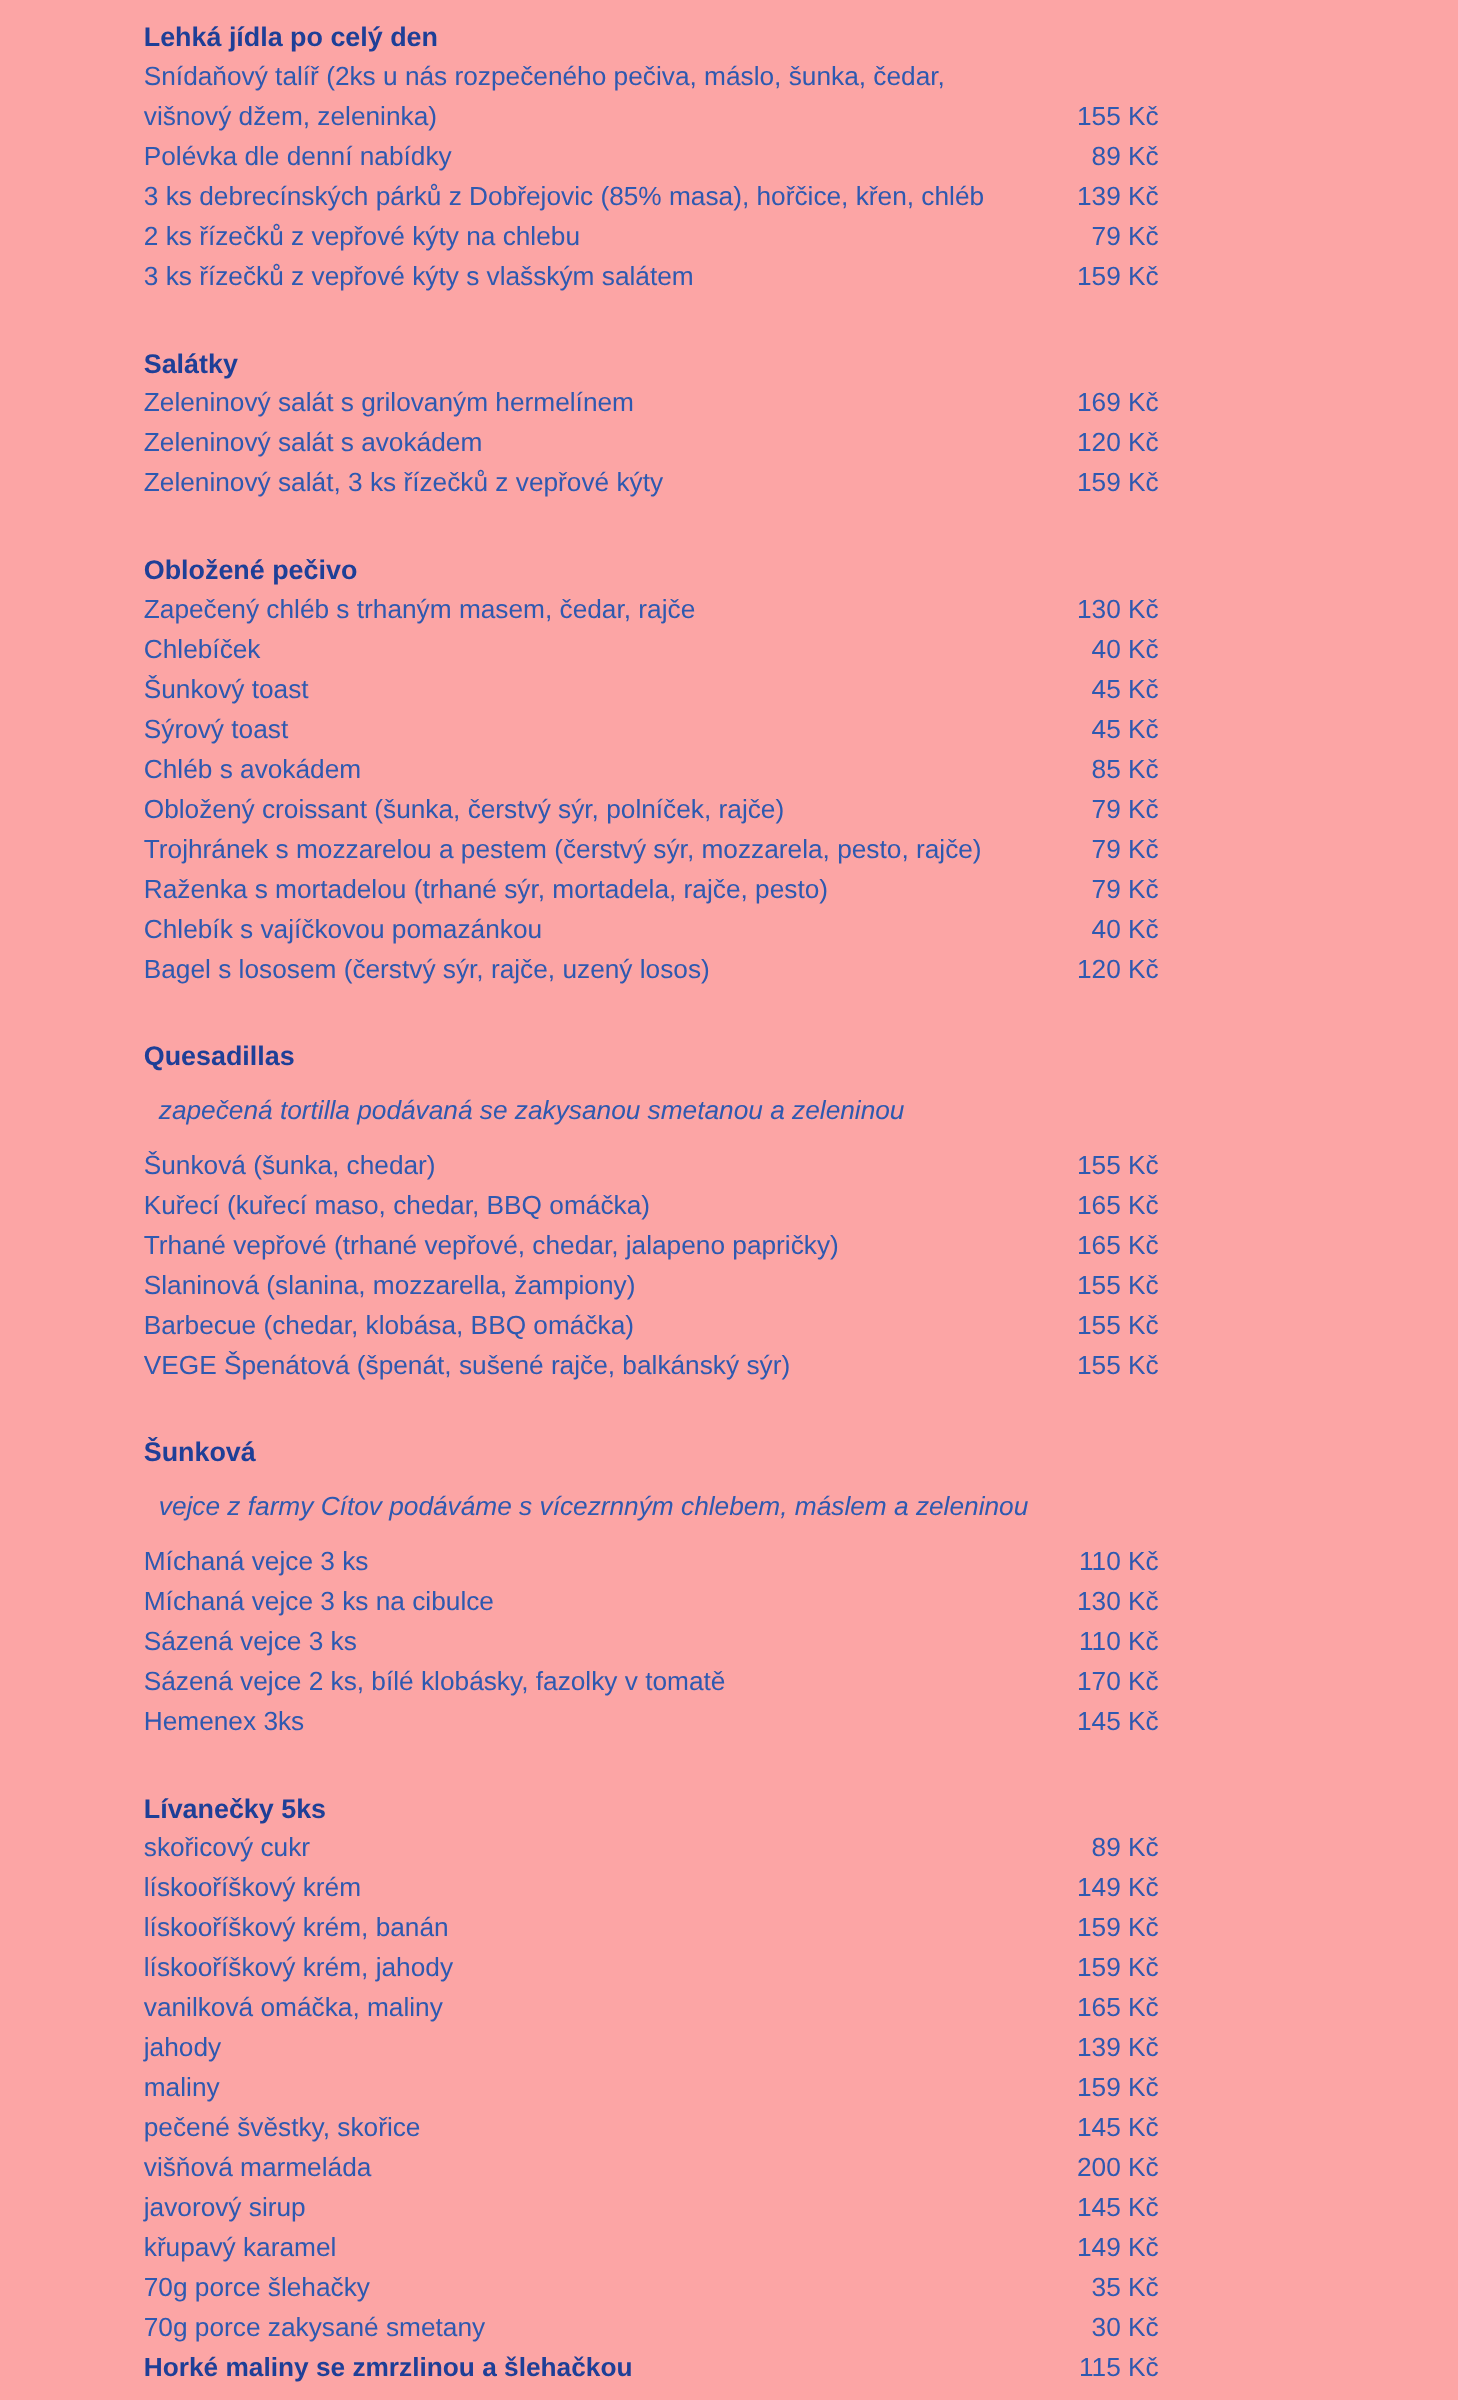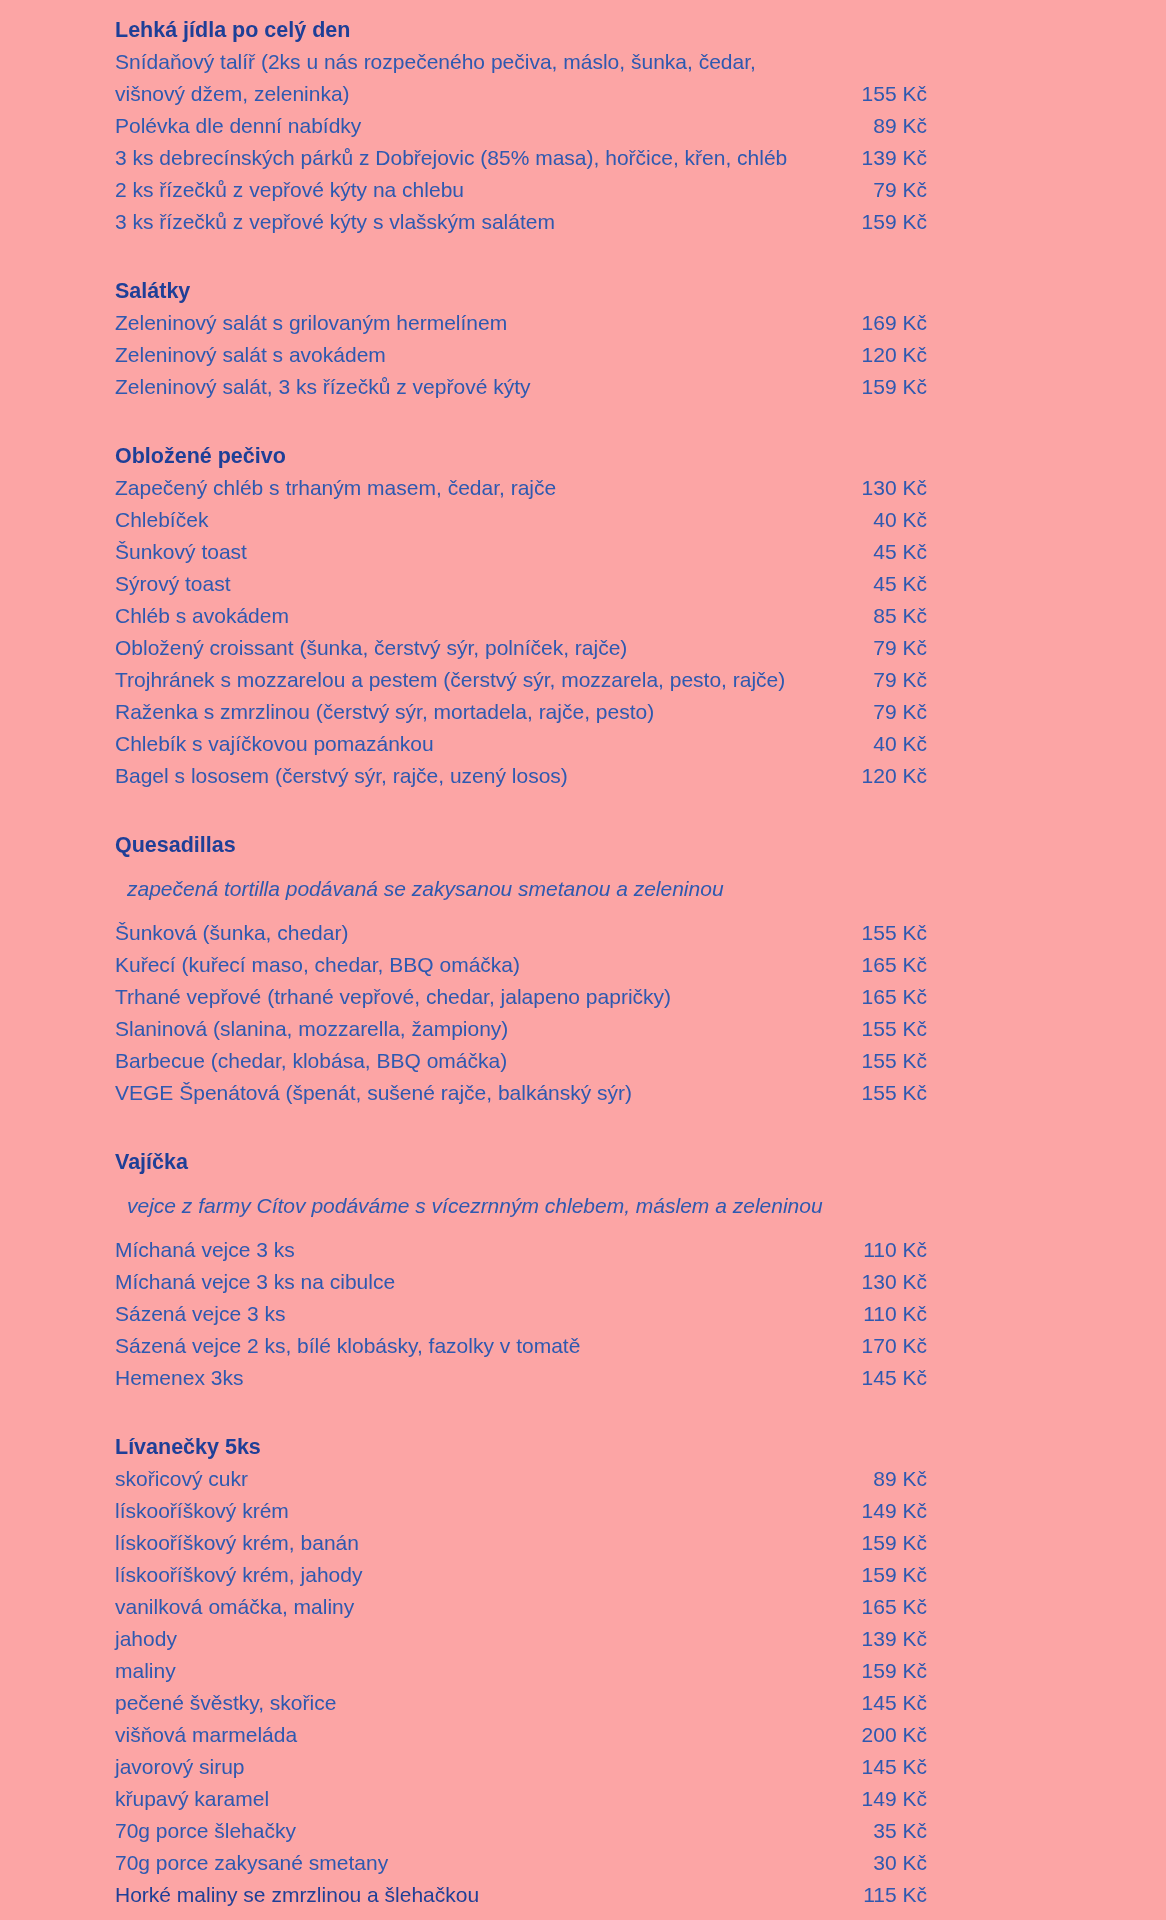--- a/index.html
+++ b/index.html
@@ -44,21 +44,21 @@
     white-space: pre-line;
     padding-right: 12px;
   }
   .item-price {
     flex: 0 0 auto;
     min-width: 76px;
     text-align: right;
     white-space: nowrap;
   }
   .row.bold .item-name {
-    font-weight: 400;
+    font-weight: 700;
     color: #1e3f97;
   }
 </style>
 </head>
 <body>
 
 <div class="page">
   <div>
   <section class="section">
     <h2 class="sec-title">Lehká jídla po celý den</h2>
@@ -147,21 +147,21 @@
     <span class="item-name">Obložený croissant (šunka, čerstvý sýr, polníček, rajče)</span>
     <span class="item-price">79 Kč</span>
   </div>
 
   <div class="row">
     <span class="item-name">Trojhránek s mozzarelou a pestem (čerstvý sýr, mozzarela, pesto, rajče)</span>
     <span class="item-price">79 Kč</span>
   </div>
 
   <div class="row">
-    <span class="item-name">Raženka s zmrzlinou (čerstvý sýr, mortadela, rajče, pesto)</span>
+    <span class="item-name">Raženka s mortadelou (trhané sýr, mortadela, rajče, pesto)</span>
     <span class="item-price">79 Kč</span>
   </div>
 
   <div class="row">
     <span class="item-name">Chlebík s vajíčkovou pomazánkou</span>
     <span class="item-price">40 Kč</span>
   </div>
 
   <div class="row">
     <span class="item-name">Bagel s lososem (čerstvý sýr, rajče, uzený losos)</span>
@@ -200,21 +200,21 @@
   </div>
 
   <div class="row">
     <span class="item-name">VEGE Špenátová (špenát, sušené rajče, balkánský sýr)</span>
     <span class="item-price">155 Kč</span>
   </div>
 </div>
   </section>
 
   <section class="section">
-    <h2 class="sec-title">Vajíčka</h2>
+    <h2 class="sec-title">Šunková</h2>
     <p class="sec-subtitle">vejce z farmy Cítov podáváme s vícezrnným chlebem, máslem a zeleninou</p>
     <div class="items">
   <div class="row">
     <span class="item-name">Míchaná vejce 3 ks</span>
     <span class="item-price">110 Kč</span>
   </div>
 
   <div class="row">
     <span class="item-name">Míchaná vejce 3 ks na cibulce</span>
     <span class="item-price">130 Kč</span>

